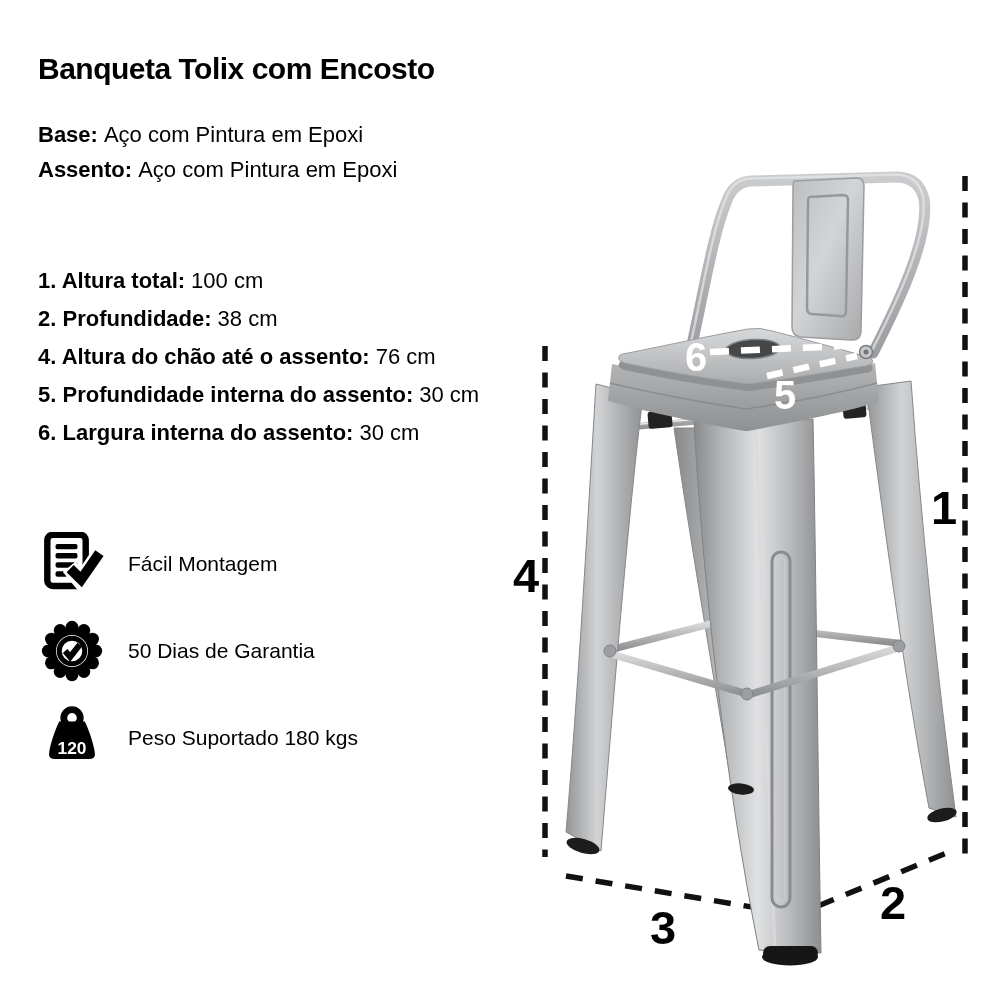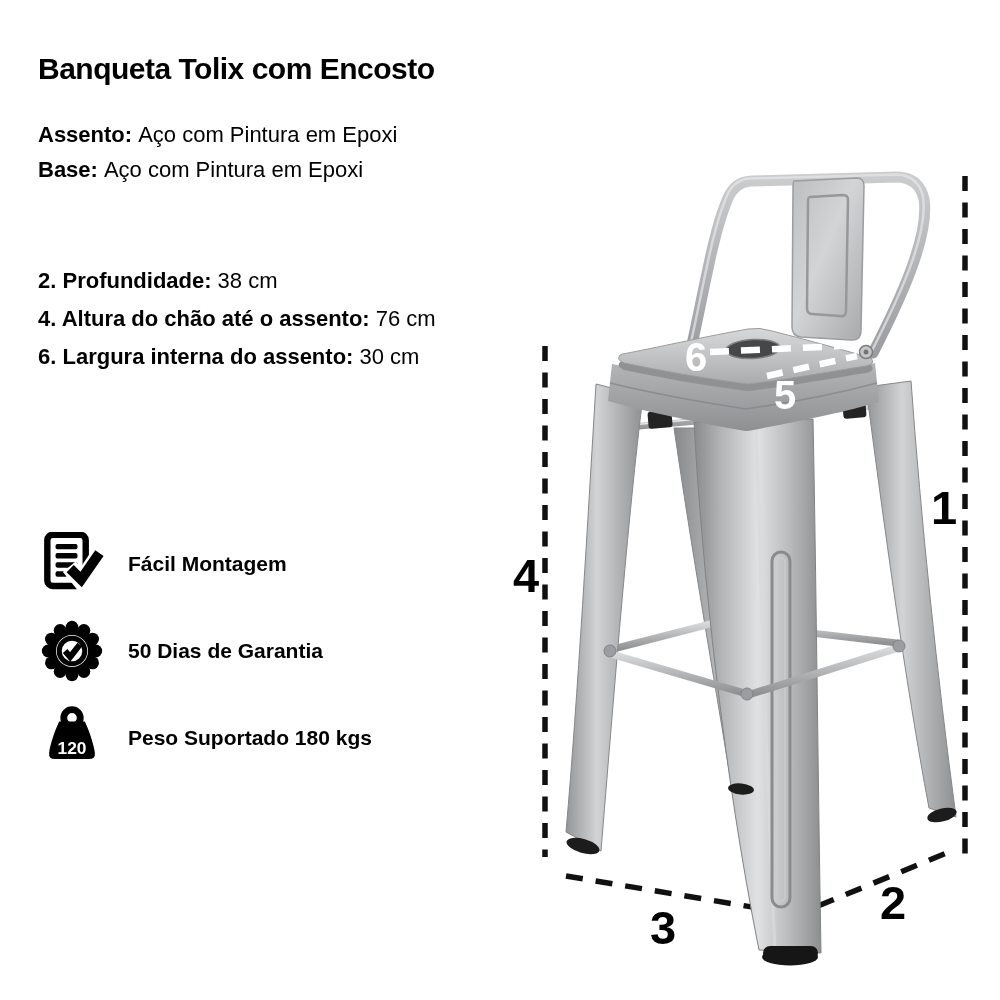--- a/index.html
+++ b/index.html
@@ -12,39 +12,41 @@
     left:38px;top:51px;font-size:30px;font-weight:bold;letter-spacing:-0.5px;line-height:36px;
   }
   .specs{left:38px;top:117px;font-size:22px;line-height:35px;}
   .dims{left:38px;top:262px;font-size:22px;line-height:38px;}
   .b{font-weight:bold;}
   .val{margin-left:6px;}
   .features{left:40px;top:532px;}
   .feature-row{display:flex;align-items:center;height:64px;margin-bottom:23px;}
   .feature-icon{width:64px;height:64px;flex:0 0 64px;text-align:right;}
   .feature-icon svg{width:64px;height:64px;display:block;}
-  .feature-label{margin-left:24px;font-size:21px;font-weight:bold;white-space:nowrap;}
+  .feature-label{margin-left:24px;font-size:21px;font-weight:normal;white-space:nowrap;}
   .diagram{left:0;top:0;width:1000px;height:1000px;}
   svg text{font-family:"Liberation Sans", sans-serif;}
   .dimnum{font-size:47px;font-weight:bold;fill:#000;}
   .marknum{font-size:40px;font-weight:bold;fill:#fff;}
 </style>
 </head>
 <body>
 
 <div class="abs title">Banqueta Tolix com Encosto</div>
 
 <div class="abs specs">
+  <div><span class="b">Base:</span><span class="val">Aço com Pintura em Epoxi</span></div>
   <div><span class="b">Assento:</span><span class="val">Aço com Pintura em Epoxi</span></div>
-  <div><span class="b">Base:</span><span class="val">Aço com Pintura em Epoxi</span></div>
 </div>
 
 <div class="abs dims">
+  <div><span class="b">1. Altura total:</span><span class="val">100 cm</span></div>
   <div><span class="b">2. Profundidade:</span><span class="val">38 cm</span></div>
   <div><span class="b">4. Altura do chão até o assento:</span><span class="val">76 cm</span></div>
+  <div><span class="b">5. Profundidade interna do assento:</span><span class="val">30 cm</span></div>
   <div><span class="b">6. Largura interna do assento:</span><span class="val">30 cm</span></div>
 </div>
 
 <div class="abs features">
 
   <div class="feature-row">
     <div class="feature-icon">
       <svg viewBox="0 0 70 70">
         <rect x="8" y="3" width="42" height="56" rx="6" fill="#fff" stroke="#000" stroke-width="7"></rect>
         <rect x="17" y="13" width="24" height="6" rx="2" fill="#000"></rect>

